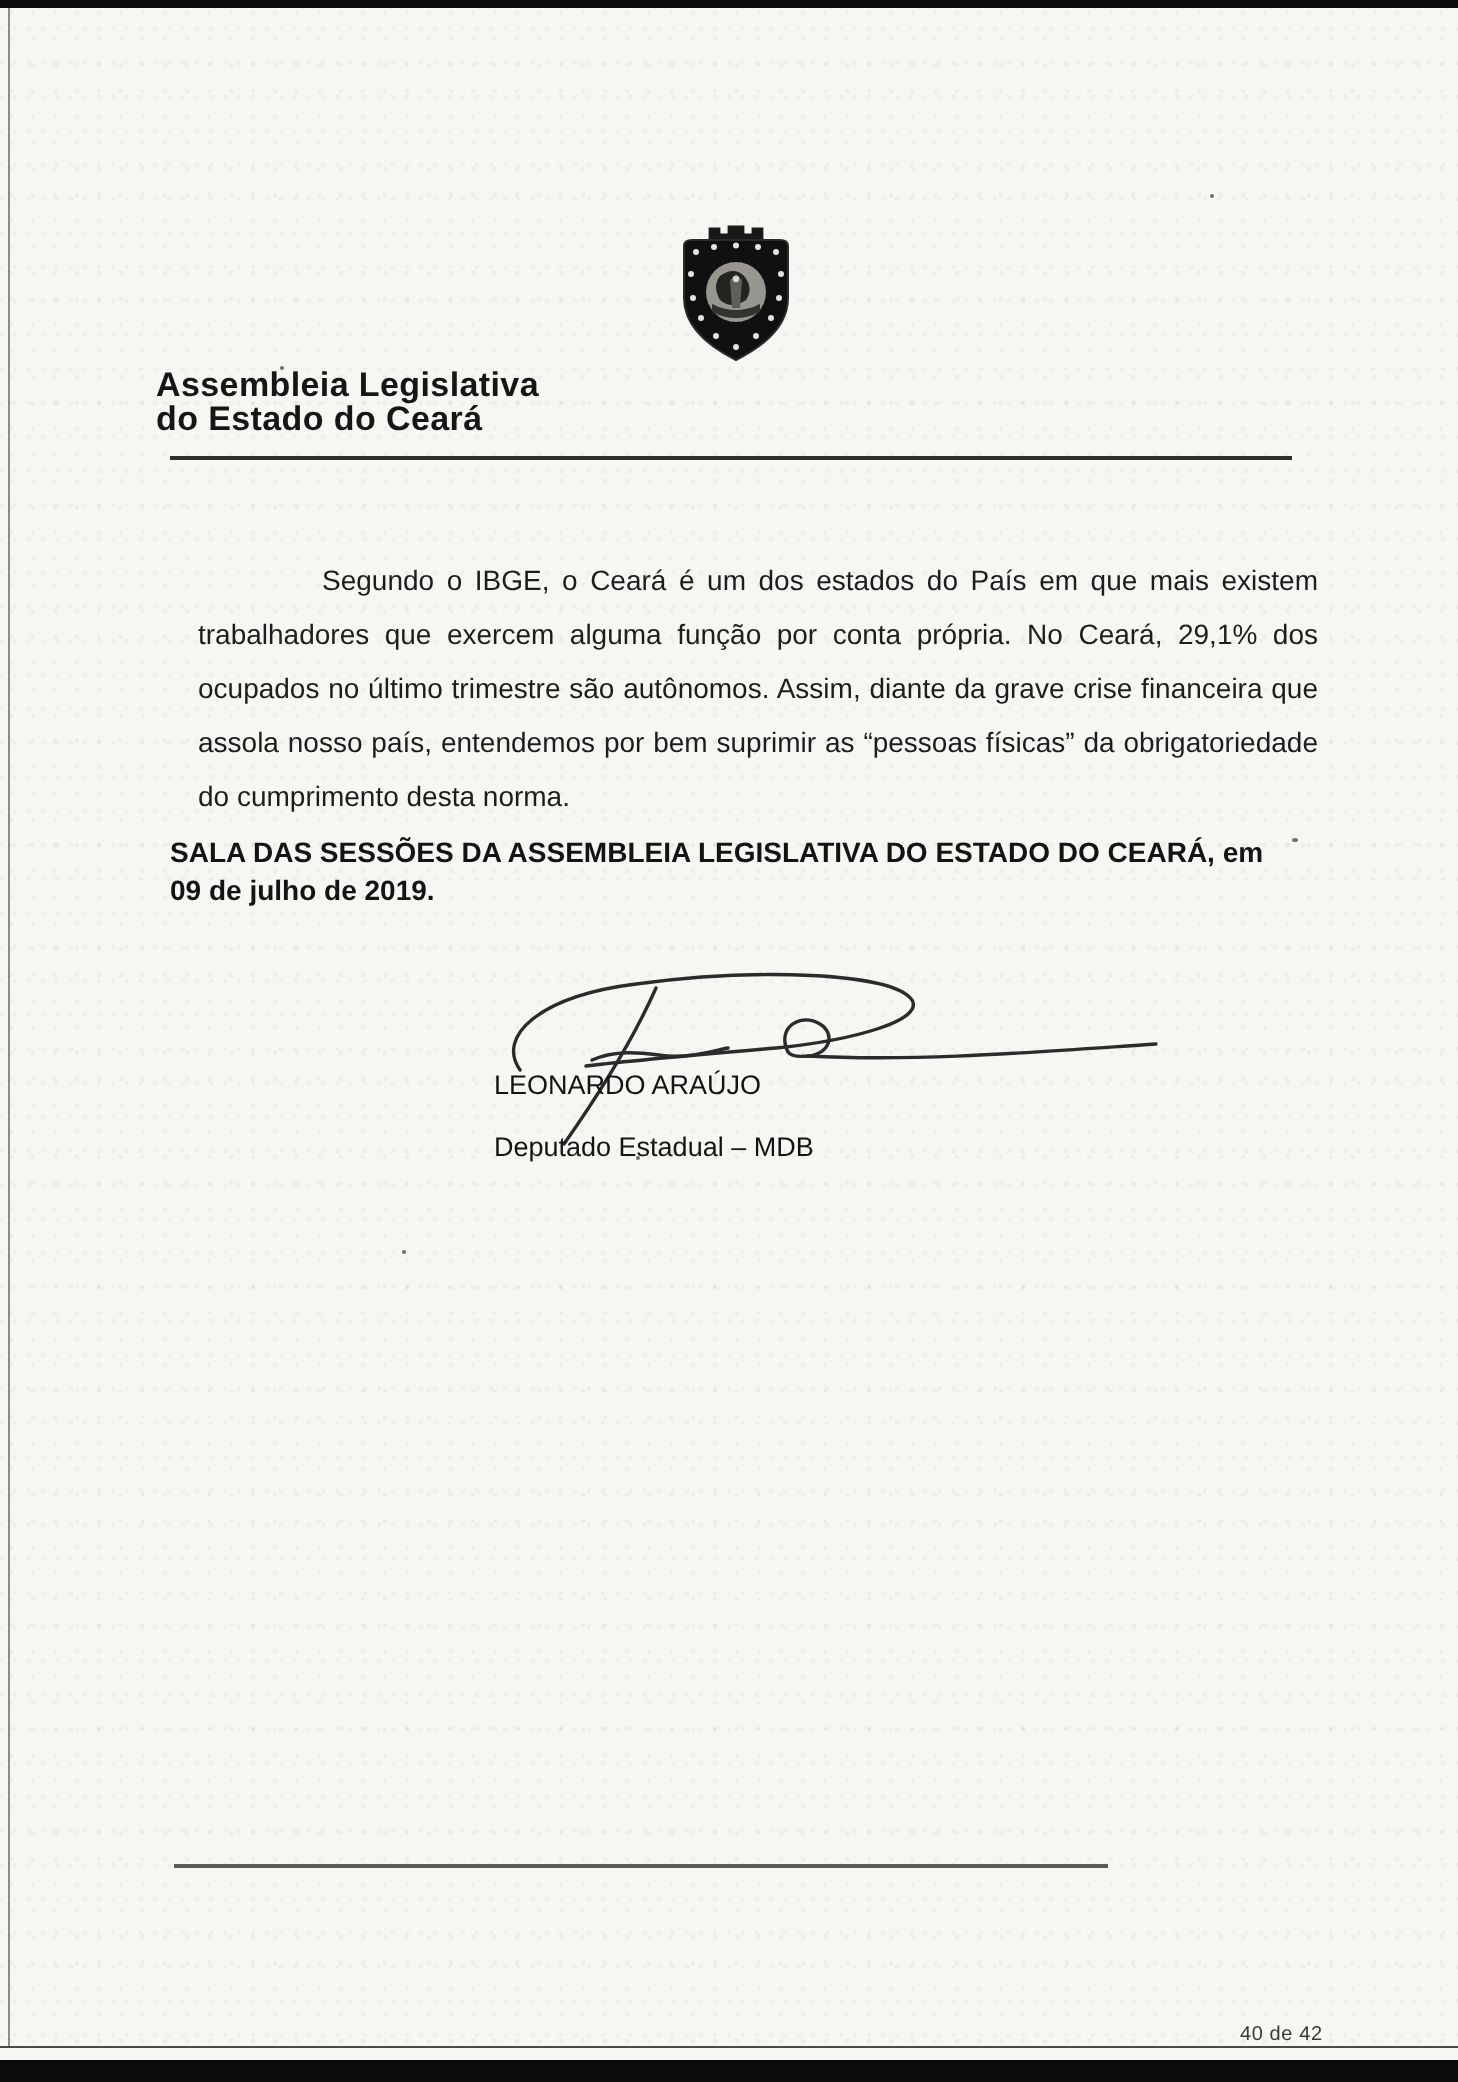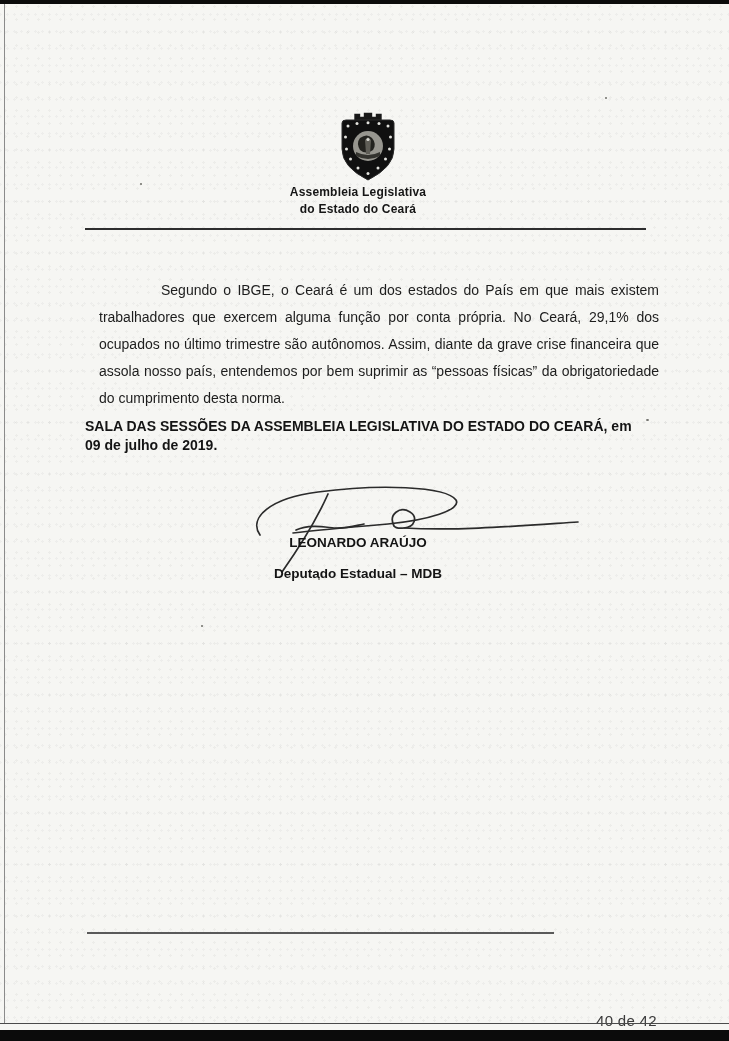--- a/index.html
+++ b/index.html
@@ -37,22 +37,21 @@
     position: absolute; left: 0; top: 1023px; width: 729px; height: 1px;
     background: #4a4a4a;
   }
 
   .emblem {
     position: absolute; left: 332px; top: 111px; width: 72px; height: 75px;
   }
 
   .org-name {
     position: absolute; left: 78px; top: 184px; width: 560px;
-    text-align: center;
-    font-weight: bold; font-size: 12px; line-height: 17px;
+    font-weight: bold; font-size: 17px; line-height: 17px;
     color: #161616; letter-spacing: 0.2px;
   }
 
   .header-rule {
     position: absolute; left: 85px; top: 228px; width: 561px; height: 2px;
     background: #2e2e2e;
   }
 
   .doc-title {
     position: absolute; left: 78px; top: 233px; width: 560px;
@@ -73,33 +72,33 @@
     font-weight: bold; font-size: 14px; line-height: 18.5px;
     color: #141414;
   }
 
   .signature-svg {
     position: absolute; left: 248px; top: 480px; width: 335px; height: 95px;
   }
 
   .signer-block {
     position: absolute; left: 247px; top: 534px; width: 222px;
-    text-align: center; font-weight: bold; color: #141414;
+    font-weight: normal; color: #141414;
   }
   .signer-name { font-size: 13.5px; line-height: 17px; }
   .signer-role { font-size: 13.5px; line-height: 17px; margin-top: 14px; }
 
   .footer-rule {
     position: absolute; left: 87px; top: 932px; width: 467px; height: 1.5px;
     background: #5a5a5a;
   }
 
   .page-number {
-    position: absolute; left: 596px; top: 1012px;
-    font-size: 15px; color: #3a3a3a; letter-spacing: 0.3px;
+    position: absolute; left: 620px; top: 1012px;
+    font-size: 10px; color: #3a3a3a; letter-spacing: 0.3px;
   }
 
   .speckle { position: absolute; background: #6f6f6a; border-radius: 50%; }
   .sp1 { left: 318px; top: 578px; width: 2px; height: 2px; }
   .sp2 { left: 201px; top: 625px; width: 2px; height: 2px; }
   .sp3 { left: 140px; top: 183px; width: 2px; height: 2px; }
   .sp4 { left: 646px; top: 419px; width: 3px; height: 2px; }
   .sp5 { left: 605px; top: 97px;  width: 2px; height: 2px; }
 </style>
 </head>

